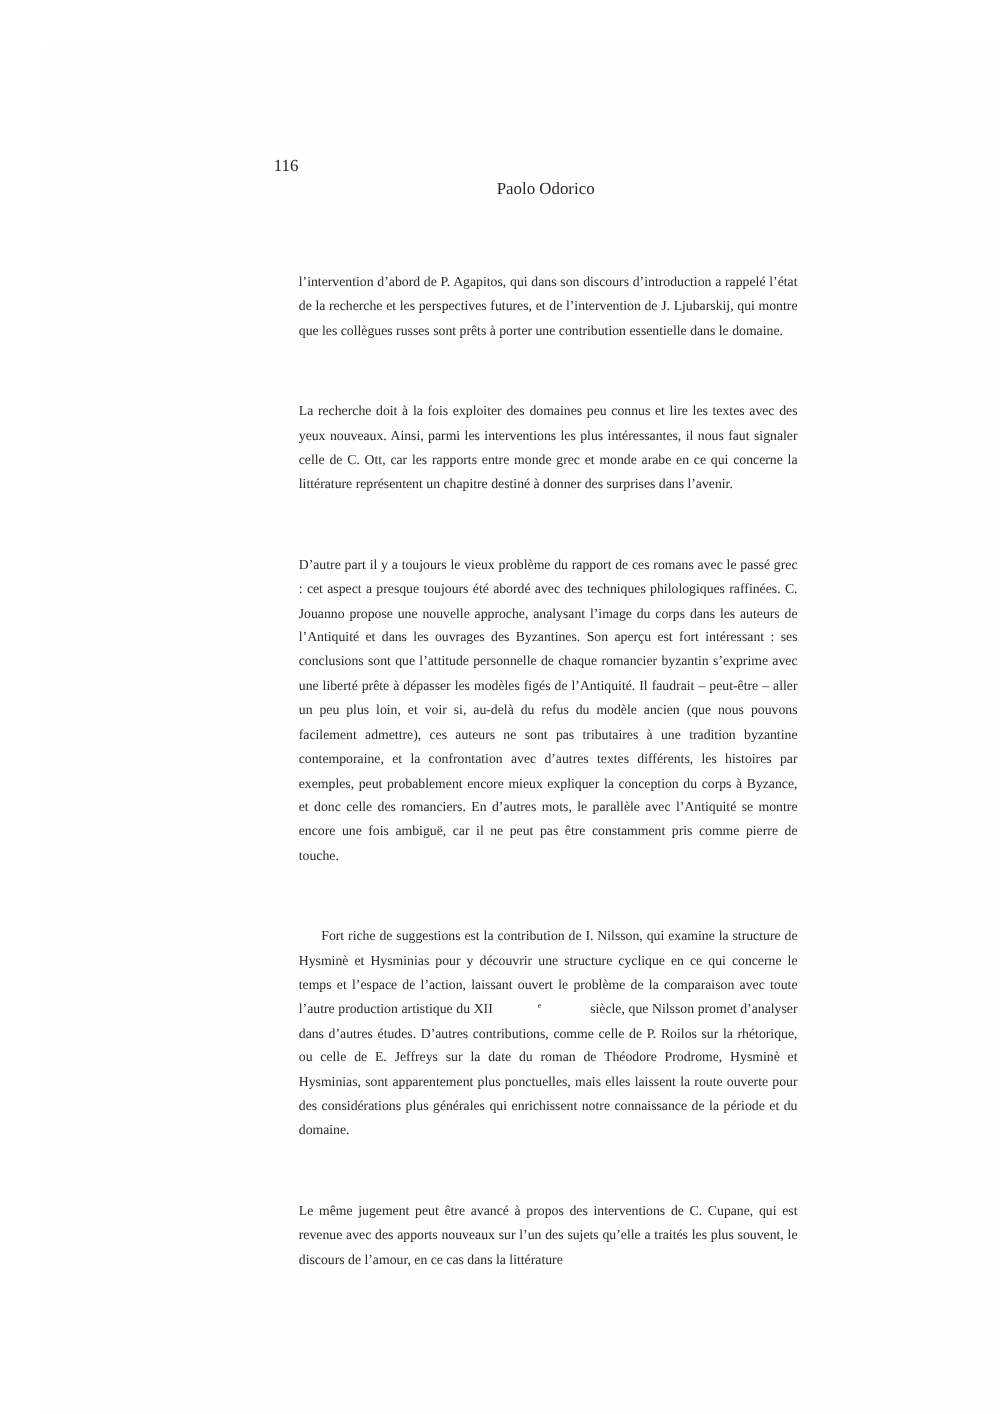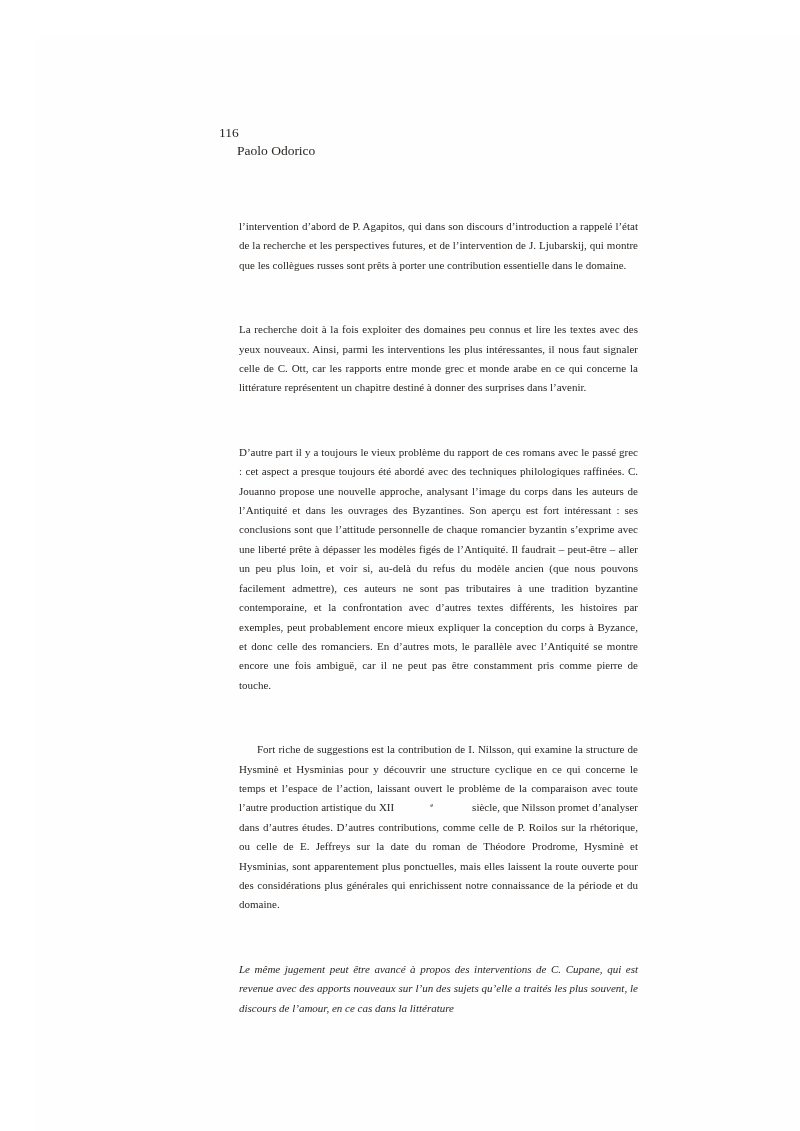--- a/index.html
+++ b/index.html
@@ -27,39 +27,39 @@
     height: 18px;
     font-size: 13.5px;
     line-height: 18px;
   }
   .page-number {
     position: absolute;
     left: 0;
     top: 0;
   }
   .running-head-title {
+    text-align: center;
     width: 100%;
   }
   .body-text {
     position: absolute;
     top: 145px;
     left: 167px;
     width: 471px;
     font-size: 11px;
     line-height: 19.4px;
     text-align: justify;
     hyphens: auto;
     -webkit-hyphens: auto;
   }
   .body-text p {
     margin-bottom: 9px;
   }
   .body-text p:last-child {
     margin-bottom: 4px;
-    font-style: italic;
   }
   sup {
     font-size: 0.62em;
     vertical-align: super;
     line-height: 0;
   }
 </style>
 </head>
 <body>
 

